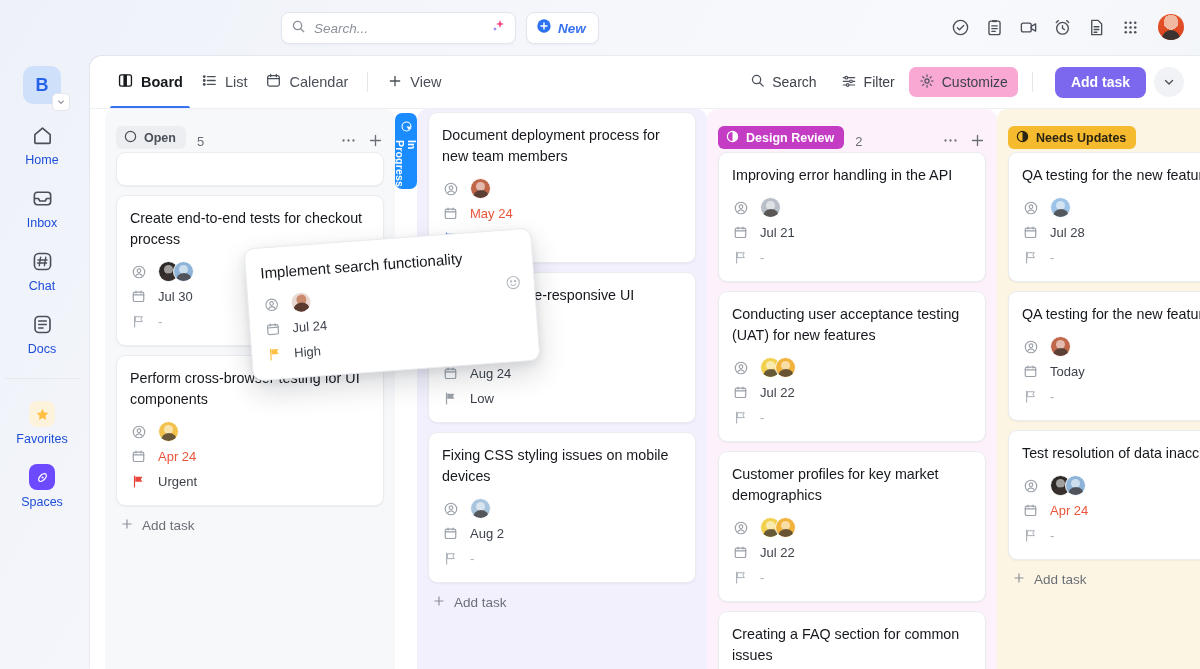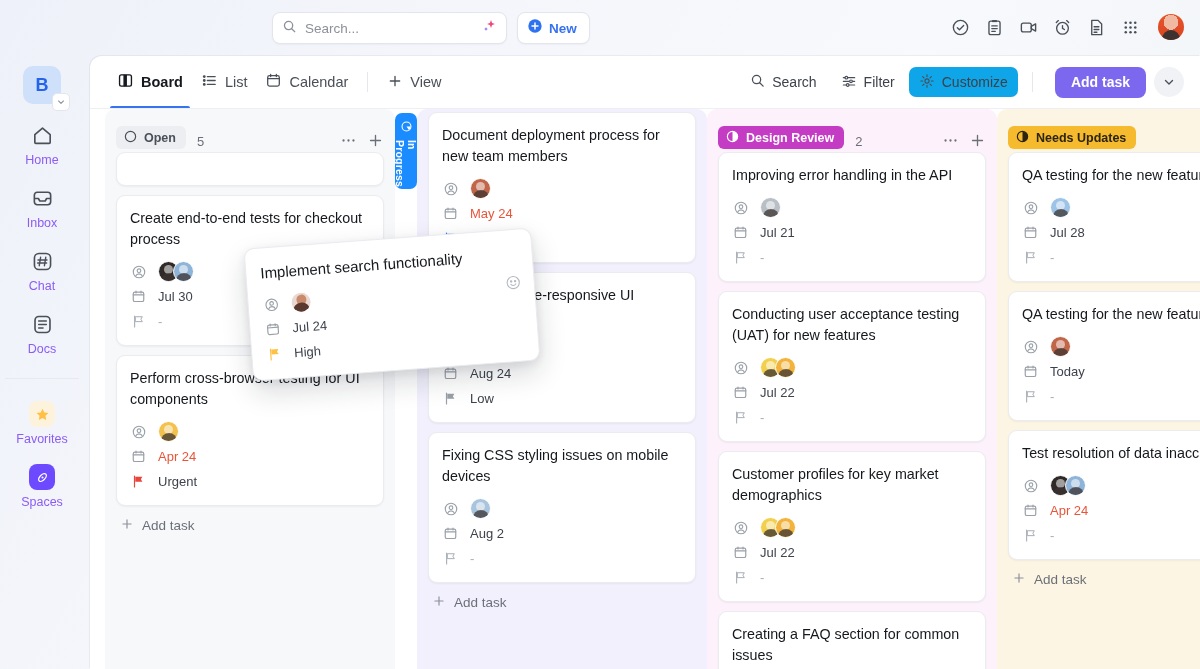--- a/index.html
+++ b/index.html
@@ -8,22 +8,22 @@
     font-family: "Liberation Sans", sans-serif;
     background: linear-gradient(120deg, #eef1f9 0%, #f4f6fb 30%, #f8f9fc 60%, #eef3f6 100%);
     color: #1f2329;
   }
   
   .topbar {
     position: absolute; top: 0; left: 0; width: 1200px; height: 56px;
     display: flex; align-items: center;
   }
   .topbar-center {
-    position: absolute; left: 272px; top: 12px;
-    display: flex; align-items: flex-end; gap: 10px;
+    position: absolute; left: 281px; top: 12px;
+    display: flex; align-items: flex-end; gap: 10px; font-style: italic;
   }
   .searchbox {
     width: 235px; height: 32px; background: #fff; border: 1px solid #e2e5ec;
     border-radius: 8px; display: flex; align-items: center; padding: 0 9px;
     gap: 8px; box-shadow: 0 1px 2px rgba(16,24,40,.04);
   }
   .searchbox .ph { font-size: 13.5px; color: #8b909a; flex: 1; }
   .newbtn {
     height: 32px; background: #fff; border: 1px solid #e2e5ec; border-radius: 8px;
     display: flex; align-items: center; gap: 6px; padding: 0 12px 0 9px;
@@ -61,21 +61,21 @@
     position: absolute; right: -9px; bottom: -7px; width: 18px; height: 18px;
     border-radius: 5px; background: #fff; border: 1px solid #e3e6ec;
     display: flex; align-items: center; justify-content: center; color: #8b909a;
   }
   .nav-item {
     margin-top: 18px; display: flex; flex-direction: column; align-items: center;
     gap: 5px; cursor: pointer; width: 70px;
   }
   .nav-item .ic { width: 26px; height: 26px; display: flex; align-items: center;
                   justify-content: center; color: #4a4f58; }
-  .nav-item .tx { font-size: 12.5px; color: #8b5cf6; }
+  .nav-item .tx { font-size: 12.5px; color: #1d4ed8; }
   .side-div { width: 74px; height: 1px; background: #e6e9ee; margin: 22px 0 4px; }
   .sq-ic { width: 28px; height: 28px; border-radius: 8px; display: flex;
            align-items: center; justify-content: center; }
   
   .panel {
     position: absolute; left: 90px; top: 56px; width: 1110px; height: 613px;
     background: #fff; border-top-left-radius: 12px;
     box-shadow: -1px -1px 0 rgba(16,24,40,.05);
   }
   .viewbar {
@@ -90,21 +90,21 @@
   .vtab.active::after {
     content: ""; position: absolute; left: 2px; right: 2px; bottom: 0; height: 2.5px;
     background: #3772ef; border-radius: 2px 2px 0 0;
   }
   .vsep { width: 1px; height: 20px; background: #e4e7ec; margin: 0 10px; }
   .vright { margin-left: auto; display: flex; align-items: center; gap: 4px; }
   .vbtn {
     display: flex; align-items: center; gap: 7px; height: 30px; padding: 0 10px;
     border-radius: 7px; font-size: 14px; color: #3d424b; cursor: pointer;
   }
-  .vbtn.chip { background: #0ea5e9; }
+  .vbtn.chip { background: #f9a8d4; }
   .addtask {
     height: 31px; padding: 0 16px; border-radius: 8px; background: #7b68ee;
     color: #fff; font-size: 14px; font-weight: 600; display: flex;
     align-items: center; cursor: pointer; border: none; margin-left: 8px;
   }
   .caretbtn {
     width: 30px; height: 30px; border-radius: 50%; background: #f1f2f5;
     display: flex; align-items: center; justify-content: center;
     color: #4a4f58; cursor: pointer; margin-left: 4px;
   }

